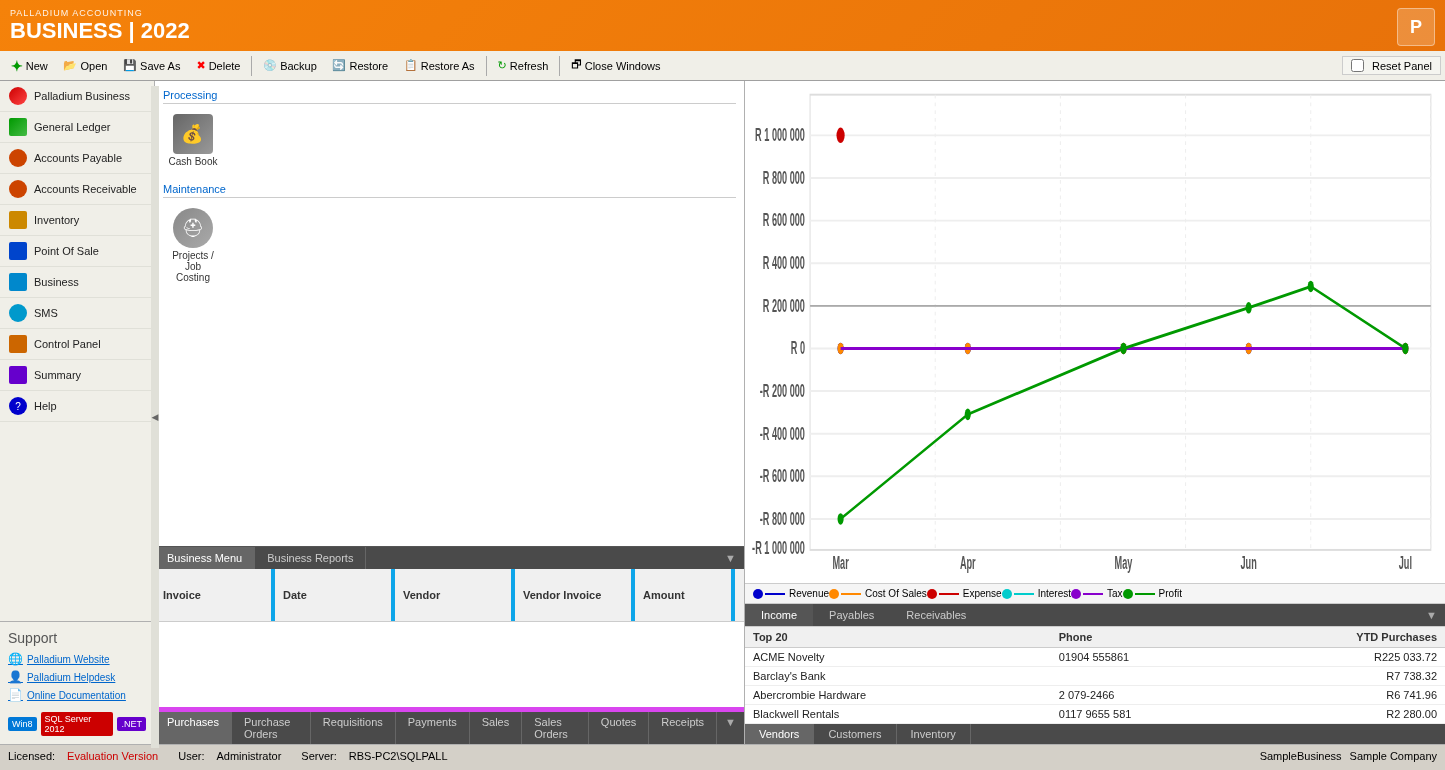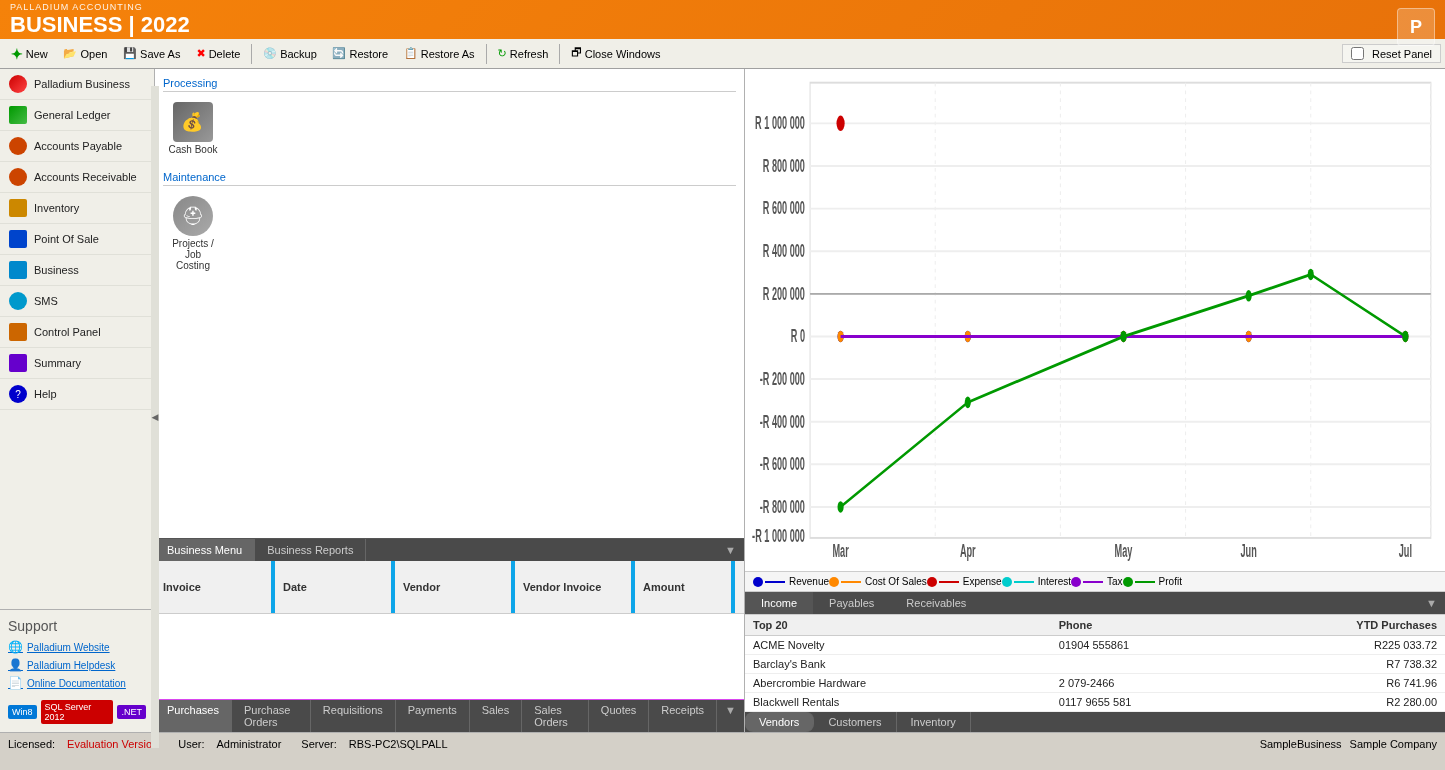--- a/index.html
+++ b/index.html
@@ -1,19 +1,19 @@
 <!DOCTYPE html>
 <html><head>
   <meta charset="utf-8">
   <style>
     * { margin: 0; padding: 0; box-sizing: border-box; }
     body { font-family: 'Segoe UI', Tahoma, Geneva, Verdana, sans-serif; font-size: 11px; background: #d4d0c8; width: 1445px; height: 770px; overflow: hidden; }
 
     
-    #header { background: linear-gradient(135deg, #f5820a 0%, #e8720a 100%); height: 39px; display: flex; align-items: center; padding: 0 10px; position: relative; }
+    #header { background: linear-gradient(135deg, #f5820a 0%, #e8720a 100%); height: 51px; display: flex; align-items: center; padding: 0 10px; position: relative; }
     #header .brand-small { font-size: 9px; color: #fff; opacity: 0.9; letter-spacing: 1px; text-transform: uppercase; }
     #header .brand-title { font-size: 22px; color: #fff; font-weight: bold; }
     #header .logo { position: absolute; right: 10px; top: 8px; width: 38px; height: 38px; background: rgba(255,255,255,0.2); border-radius: 4px; display: flex; align-items: center; justify-content: center; color: white; font-size: 18px; font-weight: bold; border: 1px solid rgba(255,255,255,0.4); }
 
     
     #toolbar { background: #f0efe8; border-bottom: 1px solid #a0a0a0; height: 30px; display: flex; align-items: center; padding: 0 4px; gap: 2px; }
     .toolbar-btn { display: flex; align-items: center; gap: 3px; padding: 2px 6px; cursor: pointer; border: 1px solid transparent; border-radius: 2px; font-size: 11px; background: transparent; }
     .toolbar-sep { width: 1px; height: 20px; background: #aaa; margin: 0 2px; }
     .reset-panel { margin-left: auto; display: flex; align-items: center; gap: 8px; padding: 2px 8px; border: 1px solid #ccc; background: #f5f5f0; cursor: pointer; }
 
@@ -50,21 +50,21 @@
     .tab.active { background: #666; color: white; }
     .tab-arrow { margin-left: auto; padding: 4px 8px; color: #aaa; cursor: pointer; display: flex; align-items: center; }
 
     
     #bottom-table { background: white; overflow: hidden; flex-shrink: 0; }
     .table-header { display: flex; background: #f0f0f0; border-bottom: 1px solid #ccc; }
     .table-col { padding: 20px 8px; font-size: 11px; font-weight: bold; color: #333; border-right: 4px solid #0ea5e9; }
     .table-rows { min-height: 80px; }
 
     
-    .bottom-tabs { background: #4a4a4a; display: flex; border-top: 1px solid #d946ef; }
+    .bottom-tabs { background: #4a4a4a; display: flex; border-top: 5px solid #d946ef; }
     .bottom-tab { padding: 4px 12px; color: #ccc; cursor: pointer; font-size: 11px; border-right: 1px solid #666; }
     .bottom-tab.active { background: #666; color: white; }
 
     
     #right-panel { flex: 1; display: flex; flex-direction: column; background: white; }
     #chart-area { flex: 1; padding: 4px; position: relative; border-bottom: 1px solid #ccc; }
     #chart-legend { padding: 4px 8px; display: flex; align-items: center; background: #f5f5f5; border-bottom: 1px solid #ccc; flex-wrap: wrap; }
     .legend-item { display: flex; align-items: center; gap: 4px; font-size: 10px; }
     .legend-dot { width: 10px; height: 10px; border-radius: 50%; }
     .legend-line { width: 20px; height: 2px; }
@@ -78,21 +78,21 @@
     
     #right-bottom { flex-shrink: 0; background: white; }
     .right-table-header { display: flex; background: #f0f0f0; border-bottom: 1px solid #ccc; border-top: 1px solid #ccc; }
     .right-table-col { padding: 4px 8px; font-size: 11px; font-weight: bold; color: #333; }
     .right-table-row { display: flex; border-bottom: 1px solid #eee; }
     .right-table-cell { padding: 3px 8px; font-size: 11px; color: #222; }
 
     
     .right-bottom-tabs { display: flex; background: #4a4a4a; }
     .right-bottom-tab { padding: 4px 14px; color: #ccc; cursor: pointer; font-size: 11px; border-right: 1px solid #666; }
-    .right-bottom-tab.active { background: #666; color: white; border-radius: 8px; }
+    .right-bottom-tab.active { background: #666; color: white; }
 
     
     #statusbar { height: 22px; background: #d4d0c8; border-top: 1px solid #b0b0b0; display: flex; align-items: center; padding: 0 8px; gap: 12px; font-size: 11px; }
 
     
     #main-chart { width: 100%; height: 100%; }
 
     
     .icon-palladium { background: linear-gradient(135deg, #cc0000, #ff4444); border-radius: 50%; width: 18px; height: 18px; }
     .icon-gl { background: linear-gradient(135deg, #009900, #44bb44); border-radius: 2px; width: 18px; height: 18px; }

